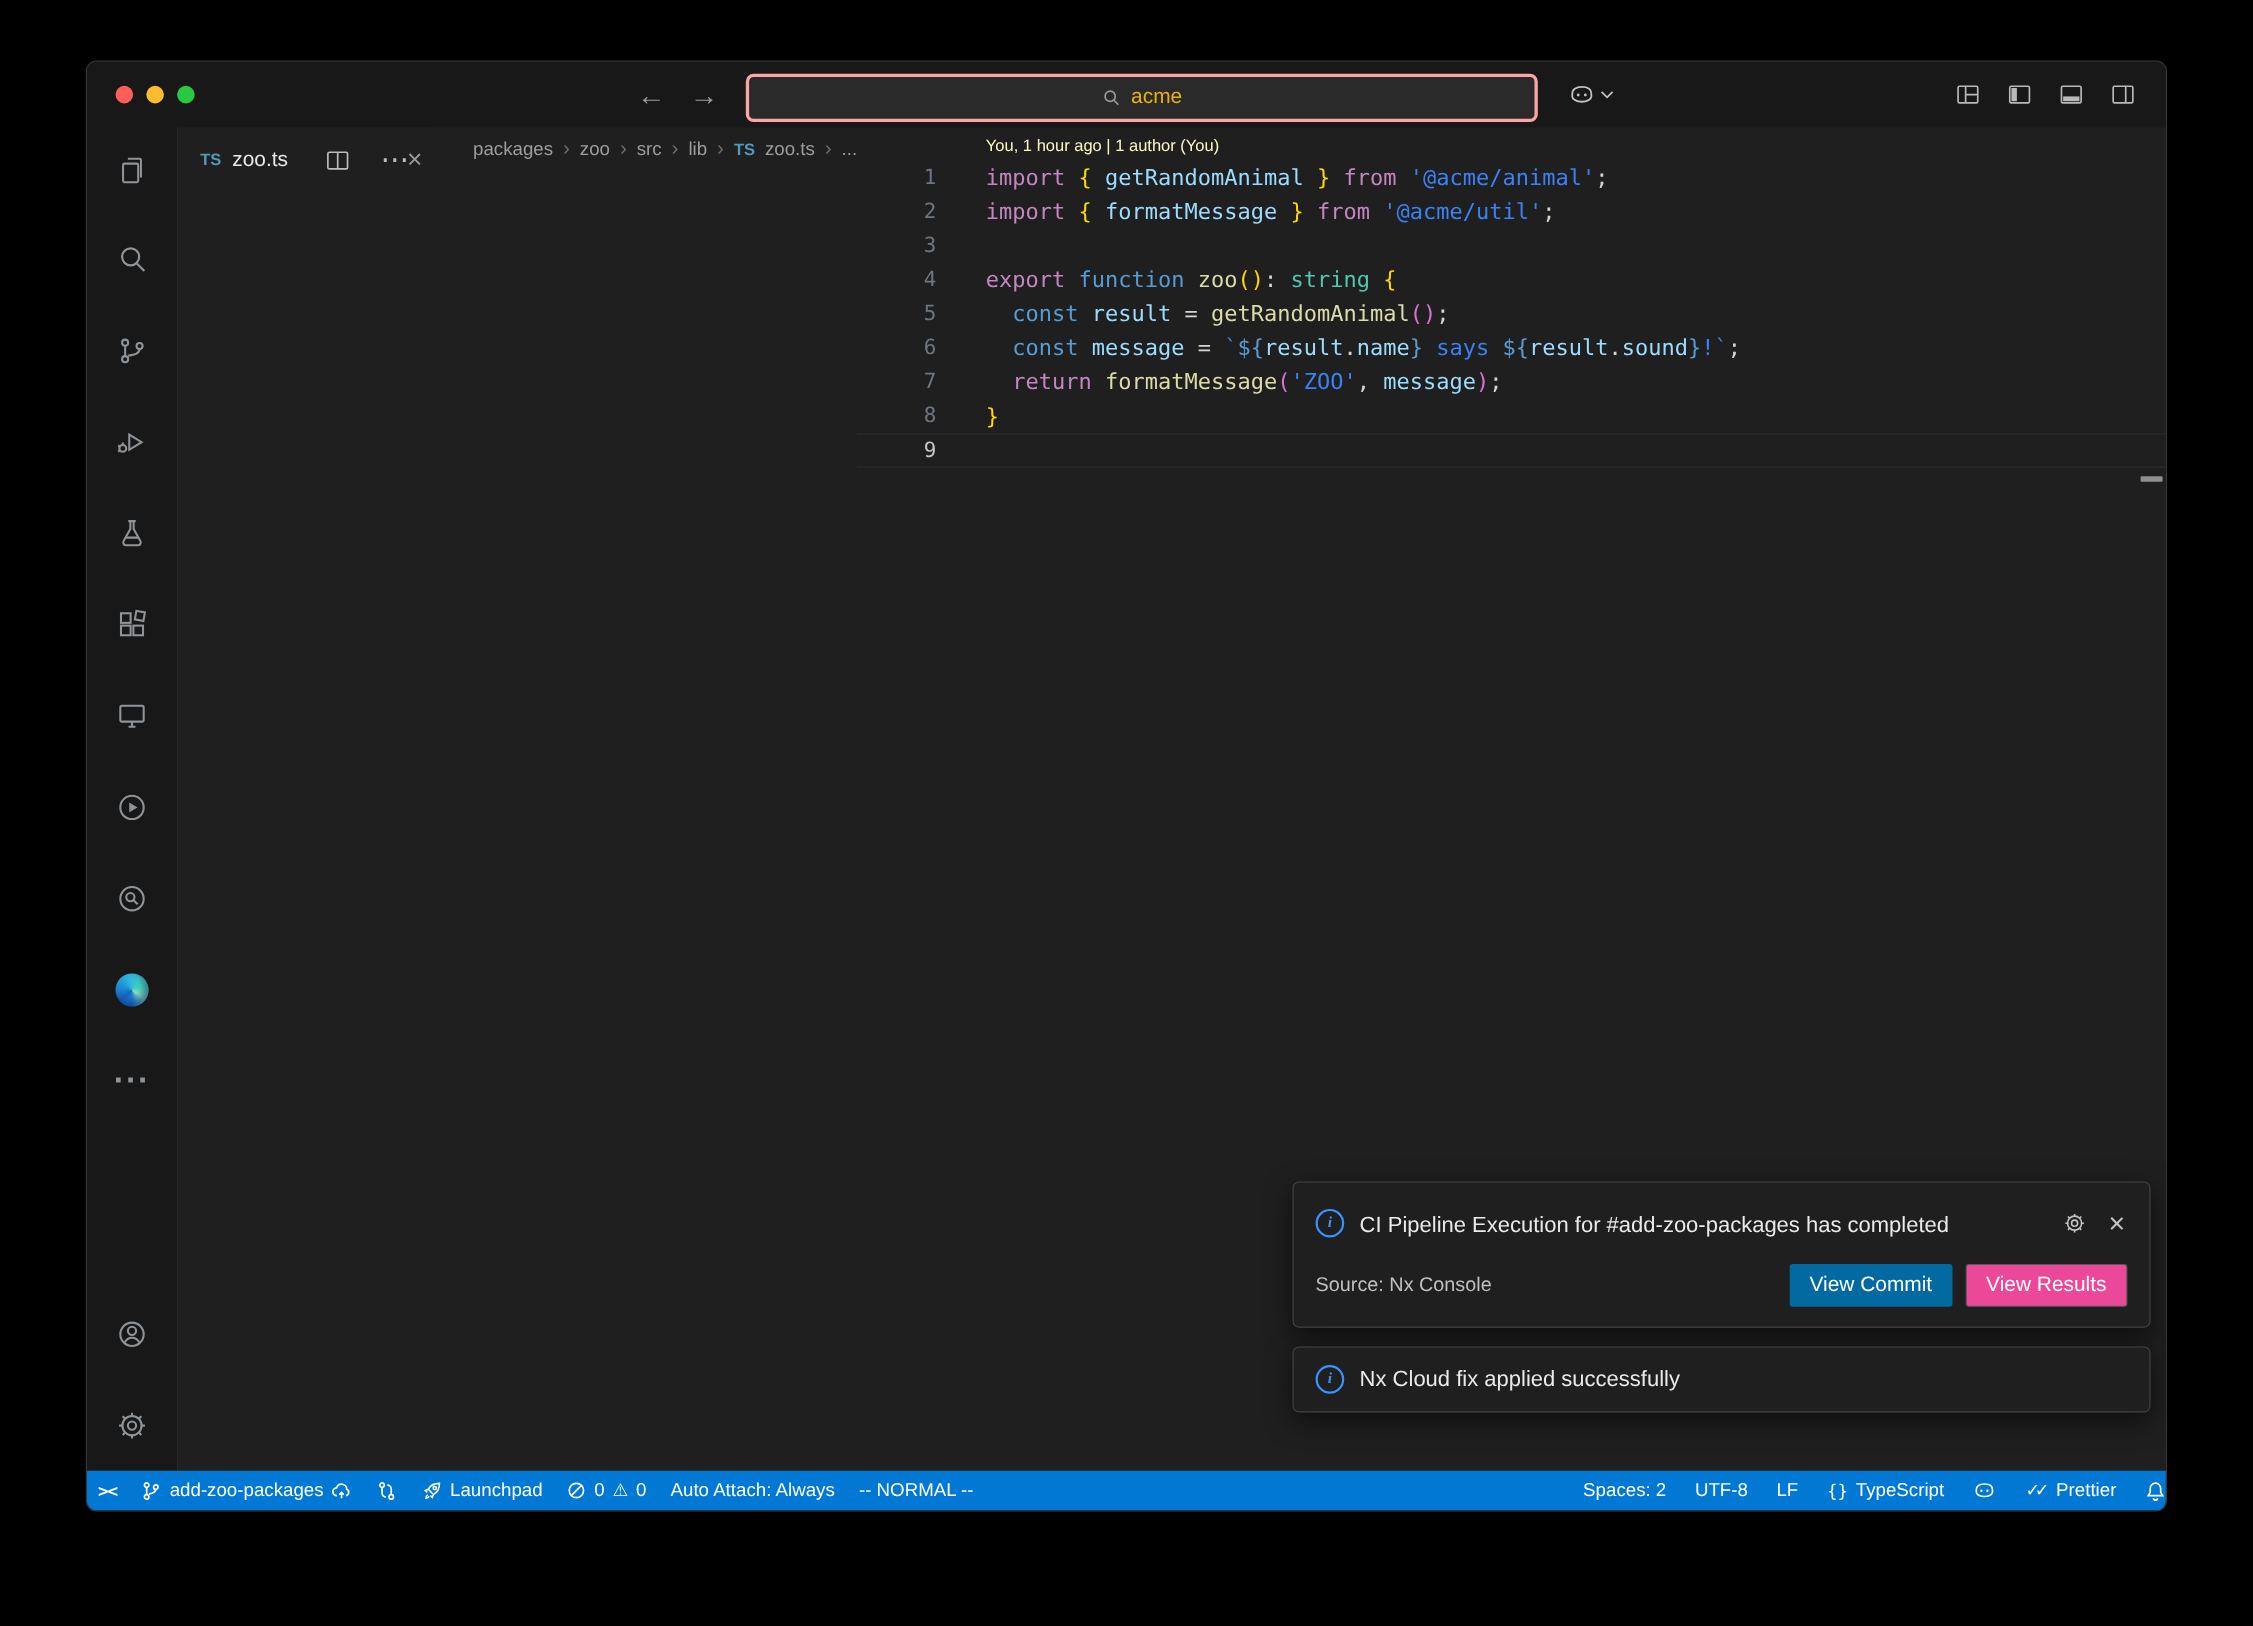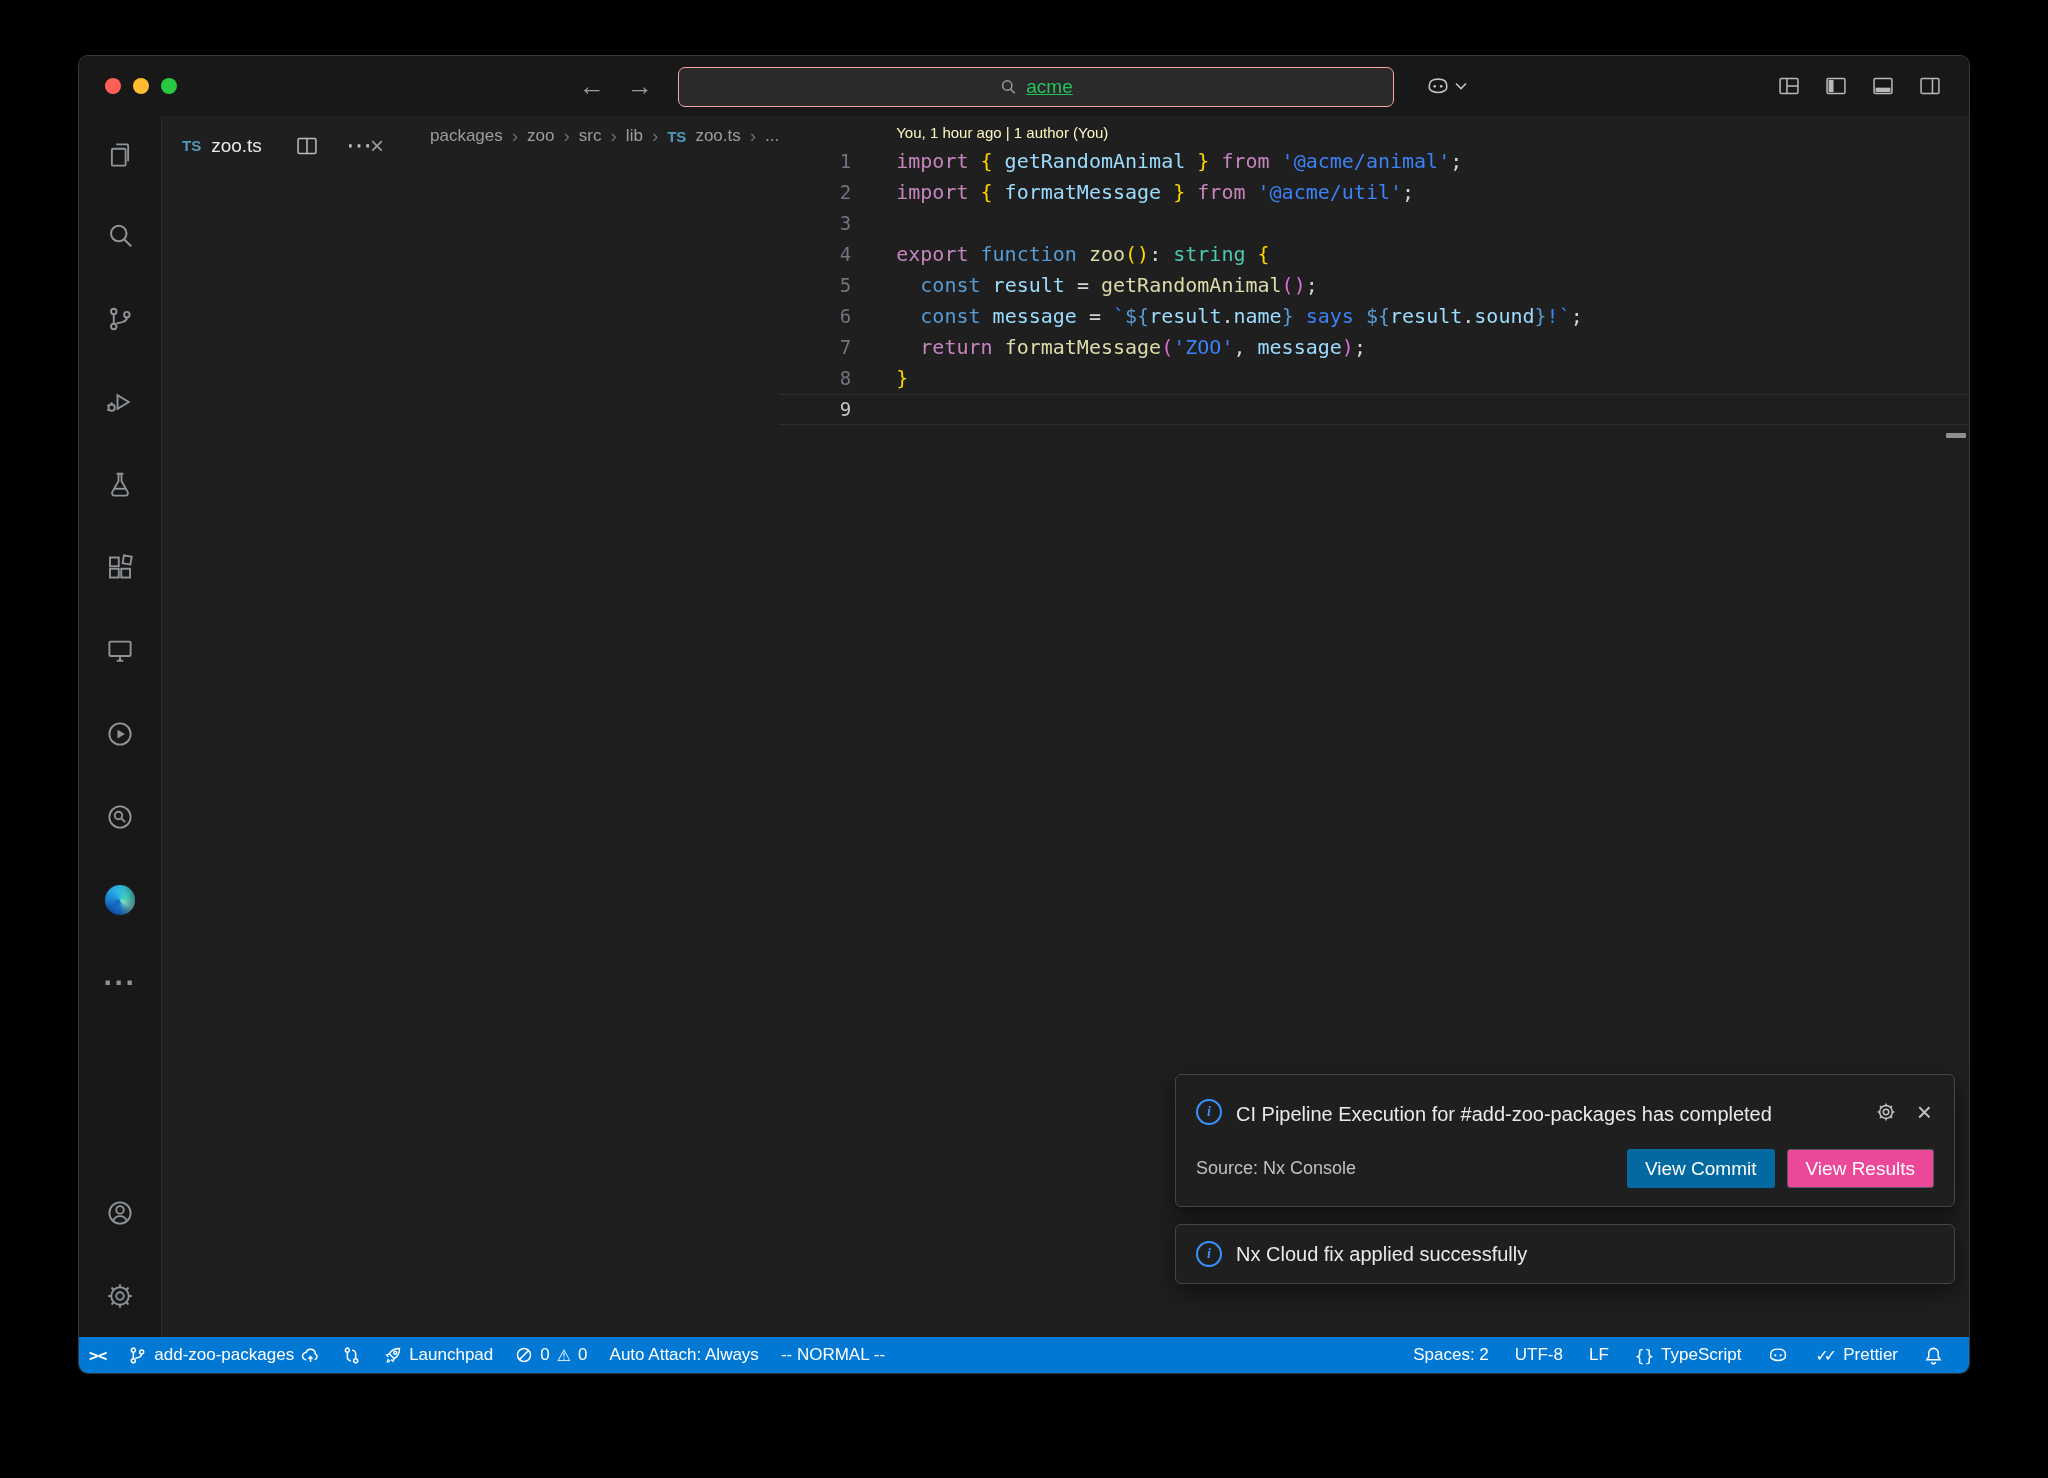--- a/index.html
+++ b/index.html
@@ -8,22 +8,22 @@
     border-radius:10px;overflow:hidden;border:1px solid #3a3a3a;box-shadow:0 30px 90px rgba(0,0,0,.7);
     display:flex;flex-direction:column;}
   
   .titlebar{position:relative;height:60px;background:#181818;flex:none;}
   .traffic{position:absolute;left:26px;top:50%;transform:translateY(-50%);display:flex;gap:12px;}
   .light{width:16px;height:16px;border-radius:50%;}
   .nav-arrows{position:absolute;left:500px;top:0;height:100%;display:flex;gap:22px;align-items:center;
     font-size:26px;color:#9d9d9d;}
   .nav-arrows span{cursor:default;line-height:1;}
   .searchbox{position:absolute;left:599px;top:11px;width:714px;height:38px;background:#2a2a2a;
-    border:1px solid #fca5a5;border-radius:7px;display:flex;align-items:center;justify-content:center;
-    gap:9px;color:#22c55e;font-size:19px;text-decoration:underline;}
+    border:3px solid #fca5a5;border-radius:7px;display:flex;align-items:center;justify-content:center;
+    gap:9px;color:#eab308;font-size:19px;}
   .searchbox svg{color:#9a9a9a;}
   .copilot-tb{position:absolute;left:1346px;top:0;height:100%;display:flex;align-items:center;gap:4px;color:#c2c2c2;}
   .layout-icons{position:absolute;right:28px;top:0;height:100%;display:flex;gap:25px;align-items:center;color:#b9b9b9;}
   
   .main{flex:1;display:flex;min-height:0;}
   .activitybar{width:82px;background:#181818;border-right:1px solid #2b2b2b;display:flex;
     flex-direction:column;align-items:center;flex:none;}
   .ab-slot{height:83px;width:82px;display:flex;align-items:center;justify-content:center;color:#8f9499;}
   .ab-slot:first-child{height:78px;}
   .ab-bottom{margin-top:auto;}
@@ -73,21 +73,21 @@
     height:39px;padding:0 18px;color:#fff;cursor:default;}
   .btn.primary{background:#0369a1;}
   .btn.secondary{background:#ec4899;border:1px solid #565a60;}
   .toast-simple{display:flex;align-items:center;gap:14px;padding:16px 20px;}
   .toast-simple .info-icon{margin-top:0;}
   .toast-simple .toast-msg{width:auto;line-height:26px;}
   
   .statusbar{height:36px;background:#0078d4;flex:none;display:flex;align-items:center;color:#fff;
     font-size:17px;z-index:6;}
   .sb-left{display:flex;align-items:center;gap:22px;padding-left:10px;}
-  .sb-right{margin-left:auto;display:flex;align-items:center;gap:26px;padding-right:26px;}
+  .sb-right{margin-left:auto;display:flex;align-items:center;gap:26px;}
   .sb-item{display:flex;align-items:center;gap:7px;white-space:nowrap;}
   .remote-glyph{font-family:"DejaVu Sans Mono",monospace;font-size:16px;font-weight:bold;letter-spacing:-1px;}
   .warn-glyph{font-size:16px;}
   .braces-glyph{font-family:"DejaVu Sans Mono",monospace;font-size:16px;}
   .dcheck{letter-spacing:-5px;font-size:16px;padding-right:4px;}
   svg.ic{display:block;}
 </style>
 </head>
 <body>
 

